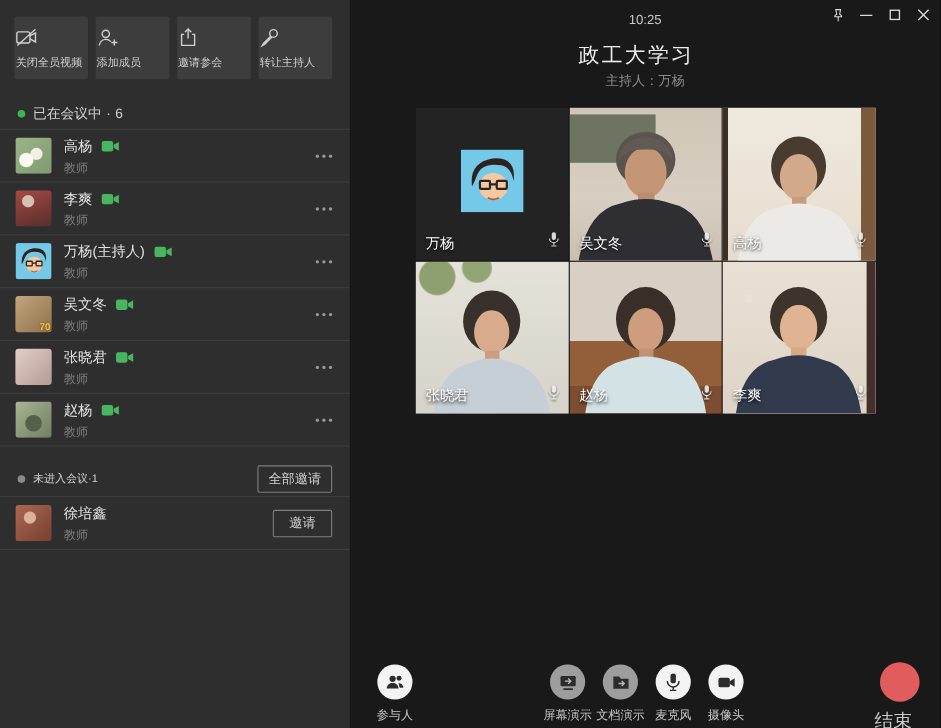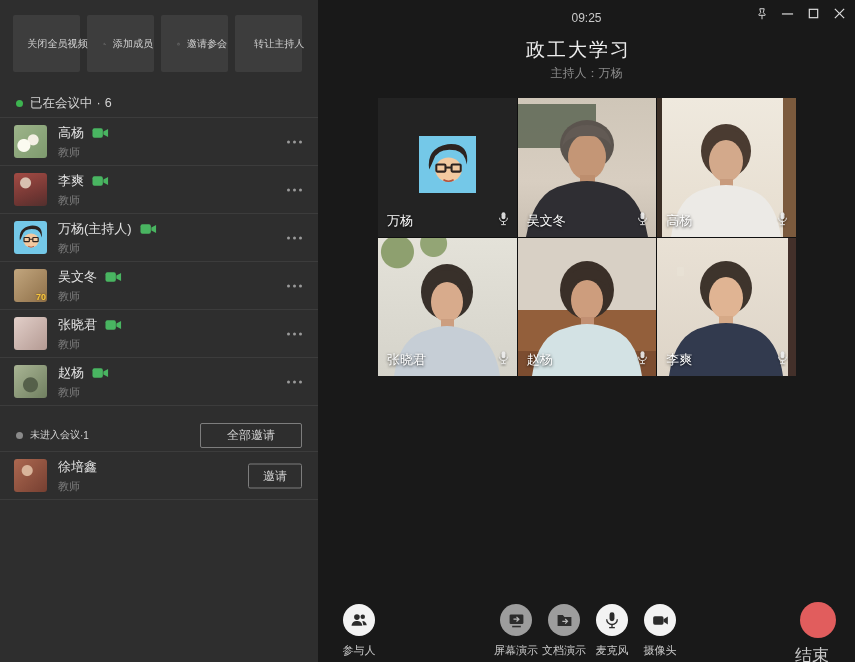--- a/index.html
+++ b/index.html
@@ -7,21 +7,21 @@
   .window { position:relative; width:855px; height:662px; background:#191919; overflow:hidden; }
 
   
   .win-controls { position:absolute; top:4px; right:6px; display:flex; gap:7px; z-index:10; }
   .win-btn { width:19px; height:19px; display:flex; align-items:center; justify-content:center; cursor:pointer; }
 
   
   .sidebar { position:absolute; left:0; top:0; width:318px; height:662px; background:#2e2e2e; }
   .side-toolbar { display:flex; gap:7px; margin:15px 13px 0 13px; }
   .tool-btn { width:67px; height:57px; background:#3d3d3d; border:none; border-radius:2px;
-              display:flex; flex-direction:row; align-items:center; justify-content:center; gap:6px; cursor:pointer;padding-left:16px; }
+              display:flex; flex-direction:column; align-items:flex-start; justify-content:center; gap:6px; cursor:pointer; }
   .tool-btn svg { display:block; }
   .tool-label { font-size:10.5px; color:#cfcfcf; white-space:nowrap; transform:scale(.96); }
 
   .sec-head { display:flex; align-items:center; margin:24px 16px 0 16px; height:14px; font-size:12.5px; color:#d3d3d3; }
   .sec-head .dot { width:7px; height:7px; border-radius:50%; margin-right:7px; }
   .dot-green { background:#3db450; }
   .dot-gray  { background:#8a8a8a; }
   .sec-head .sep { margin:0 4px; color:#d3d3d3; }
 
   .member-list { margin-top:7px; border-top:1px solid #3c3c3c; }
@@ -34,21 +34,21 @@
   .m-top { display:flex; align-items:center; }
   .m-name { font-size:13px; color:#e2e2e2; }
   .cam-ic { margin-left:8px; display:flex; }
   .m-role { font-size:11px; color:#7d7d7d; margin-top:3px; }
   .more { position:absolute; right:16px; top:50%; transform:translateY(-50%); display:flex; gap:3px; cursor:pointer; padding:4px 0; }
   .more i { width:3px; height:3px; border-radius:50%; background:#9a9a9a; }
 
   .sec-head2 { display:flex; align-items:center; justify-content:space-between; margin:18px 16px 0 16px; height:22px; }
   .sec-head2 .left { display:flex; align-items:center; font-size:10px; color:#d3d3d3; }
   .ghost-btn { background:transparent; border:1px solid #7d7d7d; border-radius:2px; color:#d0d0d0;
-               font-size:12px; padding:3px 26px; cursor:pointer; white-space:nowrap; }
+               font-size:12px; padding:3px 9px; cursor:pointer; white-space:nowrap; }
   .pending-list { margin-top:5px; border-top:1px solid #3c3c3c; }
   .pending-list .member-row { padding-right:14px; }
   .pending-list .ghost-btn { position:absolute; right:16px; top:50%; transform:translateY(-50%); padding:3px 14px; }
 
   
   .time { position:absolute; left:318px; right:0; top:11px; text-align:center; font-size:12px; color:#c9c9c9; }
   .mtitle { position:absolute; left:318px; right:16px; top:37px; text-align:center; font-size:19px; letter-spacing:2px; color:#ededed; }
   .msub { position:absolute; left:318px; right:0; top:65px; text-align:center; font-size:12px; color:#8b8b8b; }
 
   
@@ -322,21 +322,21 @@
           <div class="m-top">
             <span class="m-name">徐培鑫</span>
           </div>
           <div class="m-role">教师</div>
         </div>
         <button class="ghost-btn">邀请</button>
       </div>
     </div>
   </aside>
 
-  <div class="time">09:25</div>
+  <div class="time">10:25</div>
   <div class="mtitle">政工大学习</div>
   <div class="msub">主持人：万杨</div>
 
   <div class="grid">
 
     <div class="tile">
       <svg class="cartoon" width="57" height="57" viewBox="0 0 56 56">
           <rect width="56" height="56" fill="#74c8e8"></rect>
           <ellipse cx="29" cy="33" rx="13" ry="12" fill="#f2c9a0"></ellipse>
           <path d="M10 33 Q7 12 28 8 Q50 6 47 28 Q45 16 36 14 Q18 11 14 24 Q12 29 10 33 Z" fill="#2c2320"></path>

